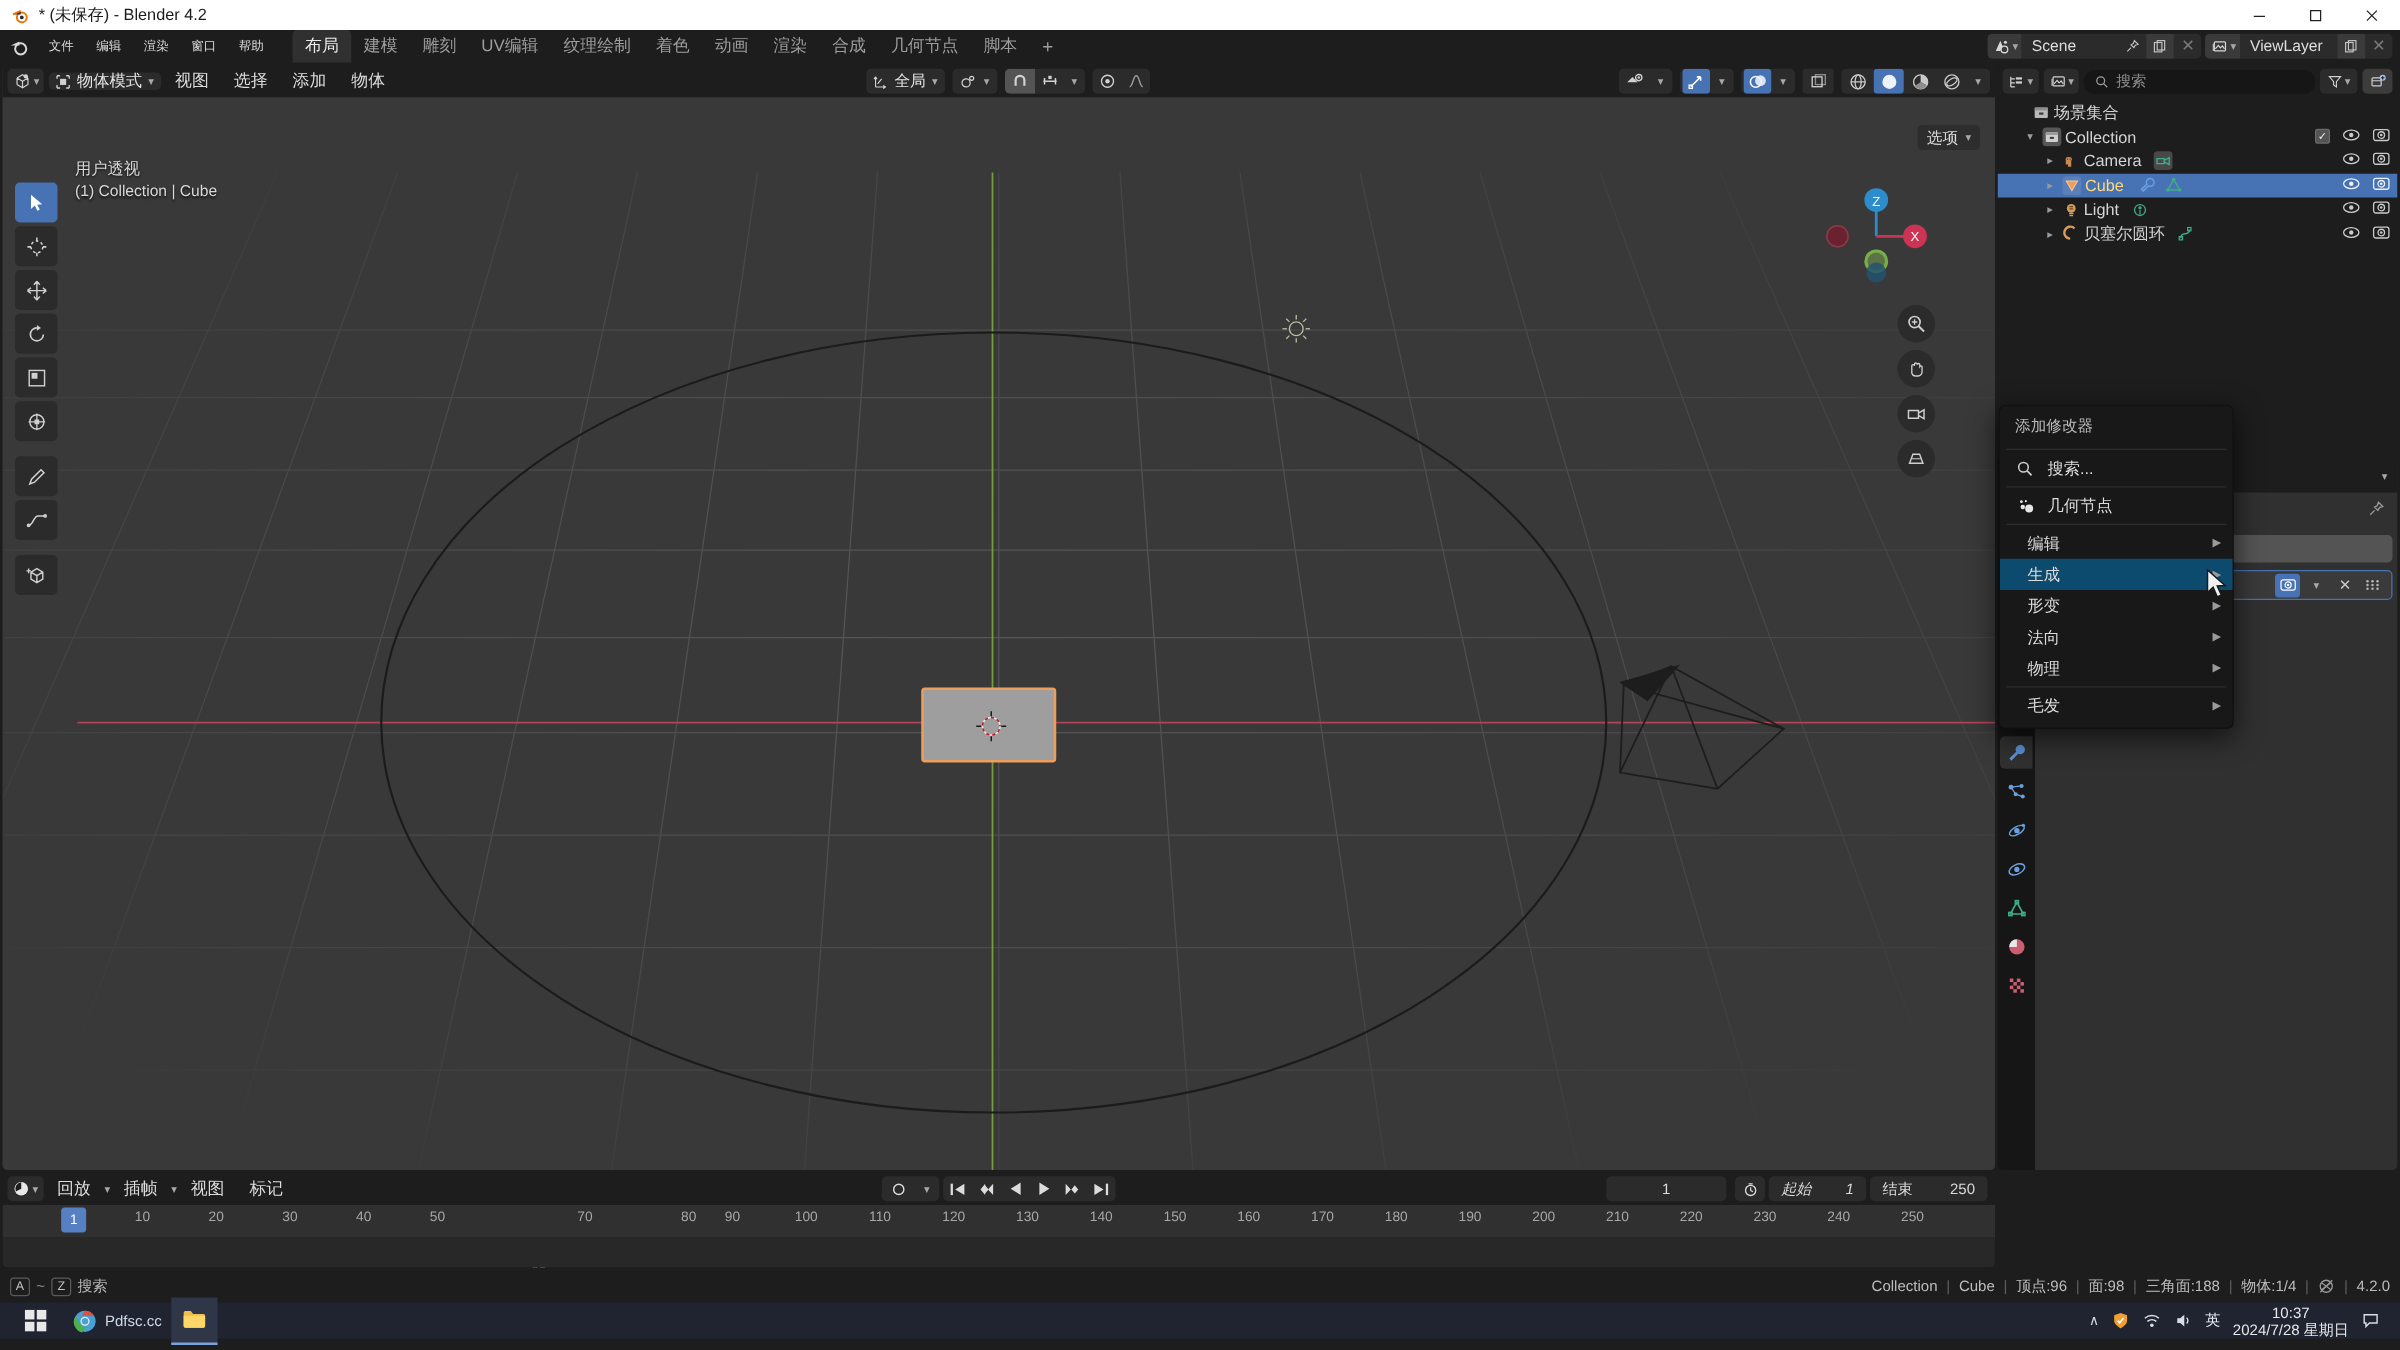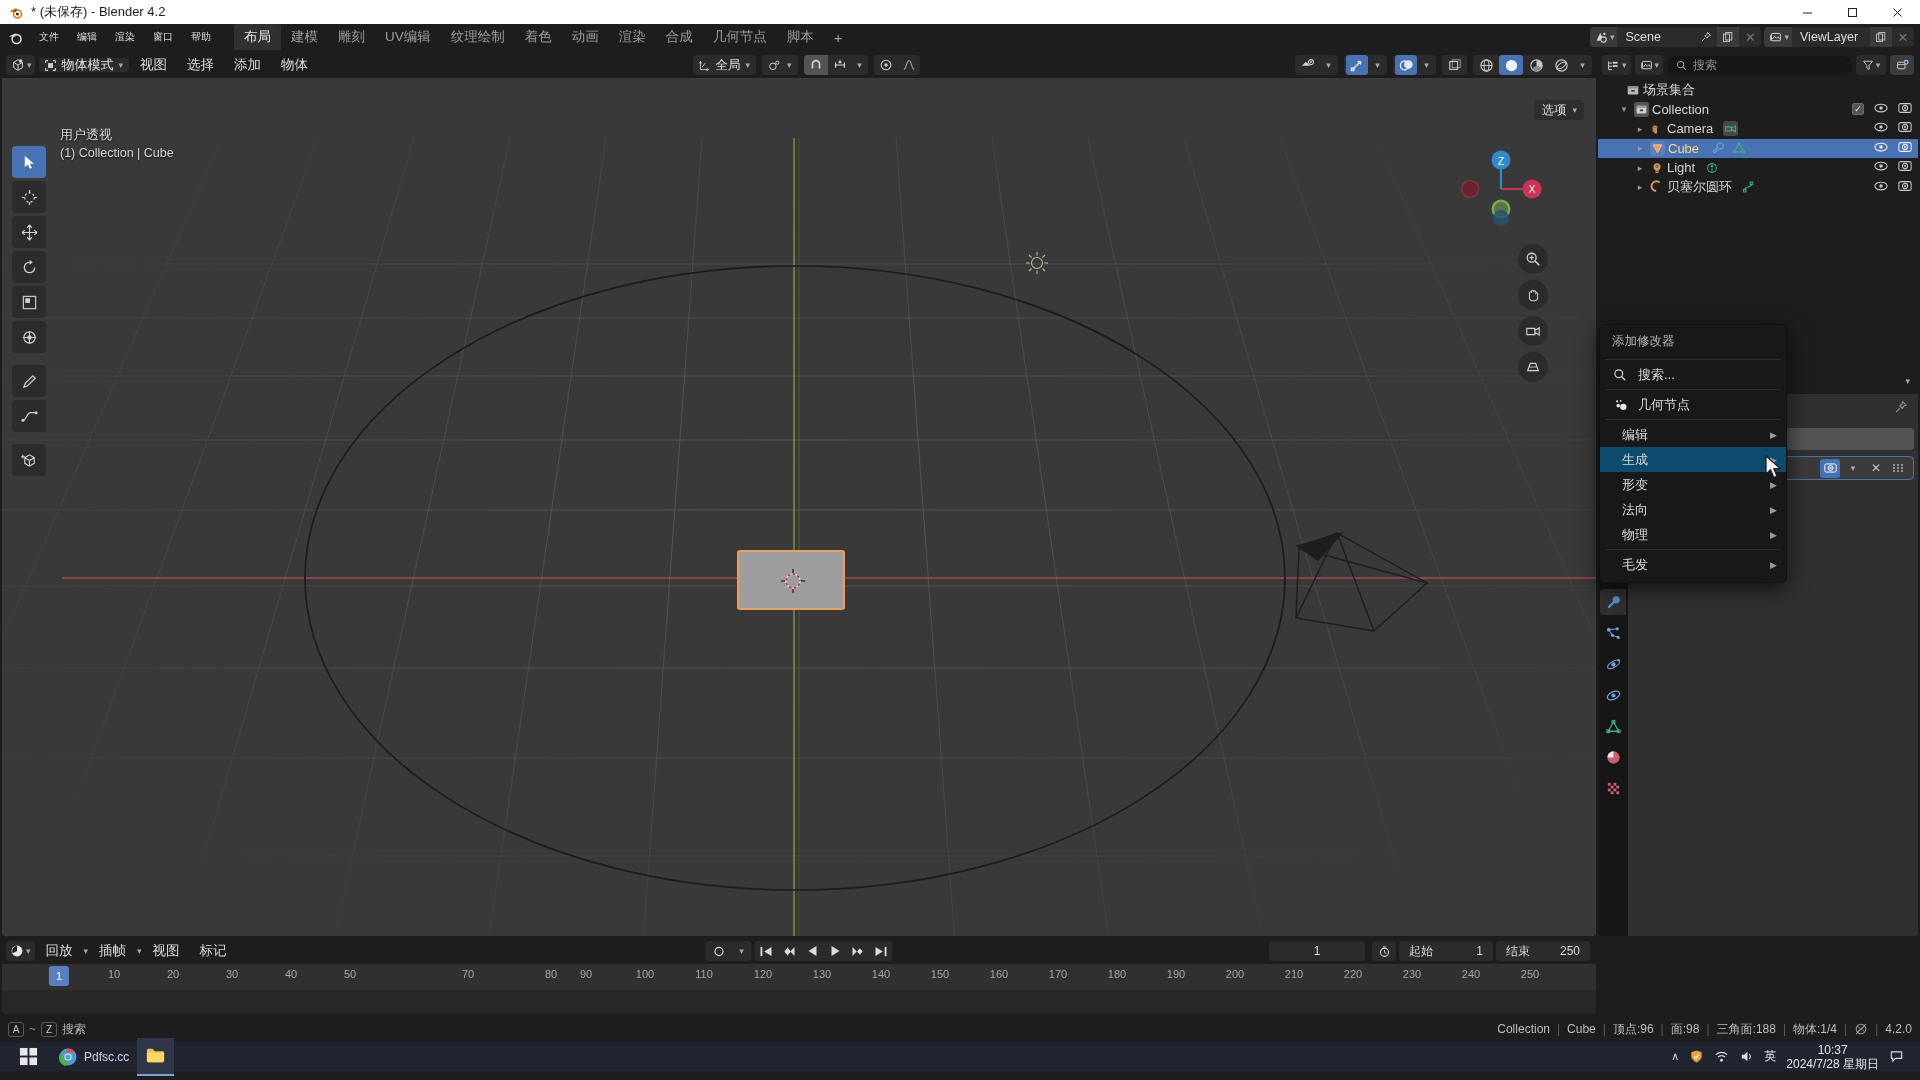--- a/index.html
+++ b/index.html
@@ -1155,21 +1155,21 @@
           <span>1</span>
         </div>
         <div style="width:24px;height:20px;background:#2b2b2b;border-radius:4px;display:flex;align-items:center;justify-content:center;margin-left:4px;">
           <svg width="13" height="13" viewBox="0 0 16 16">
               <circle cx="8" cy="9" r="5" fill="none" stroke="#dcdcdc" stroke-width="1.3"></circle>
               <line x1="8" y1="9" x2="8" y2="6" stroke="#dcdcdc" stroke-width="1.2"></line>
               <line x1="8" y1="9" x2="10.3" y2="10.4" stroke="#dcdcdc" stroke-width="1.2"></line>
               <line x1="6" y1="2.5" x2="10" y2="2.5" stroke="#dcdcdc" stroke-width="1.3"></line>
             </svg>
         </div>
-        <div class="numfield lbl" style="width:94px;">
+        <div class="numfield lbl" style="width:78px;font-style:italic;">
           <span>起始</span>
           <span>1</span>
         </div>
         <div class="numfield lbl" style="width:94px;">
           <span>结束</span>
           <span>250</span>
         </div>
       </div>
     </div>
 

